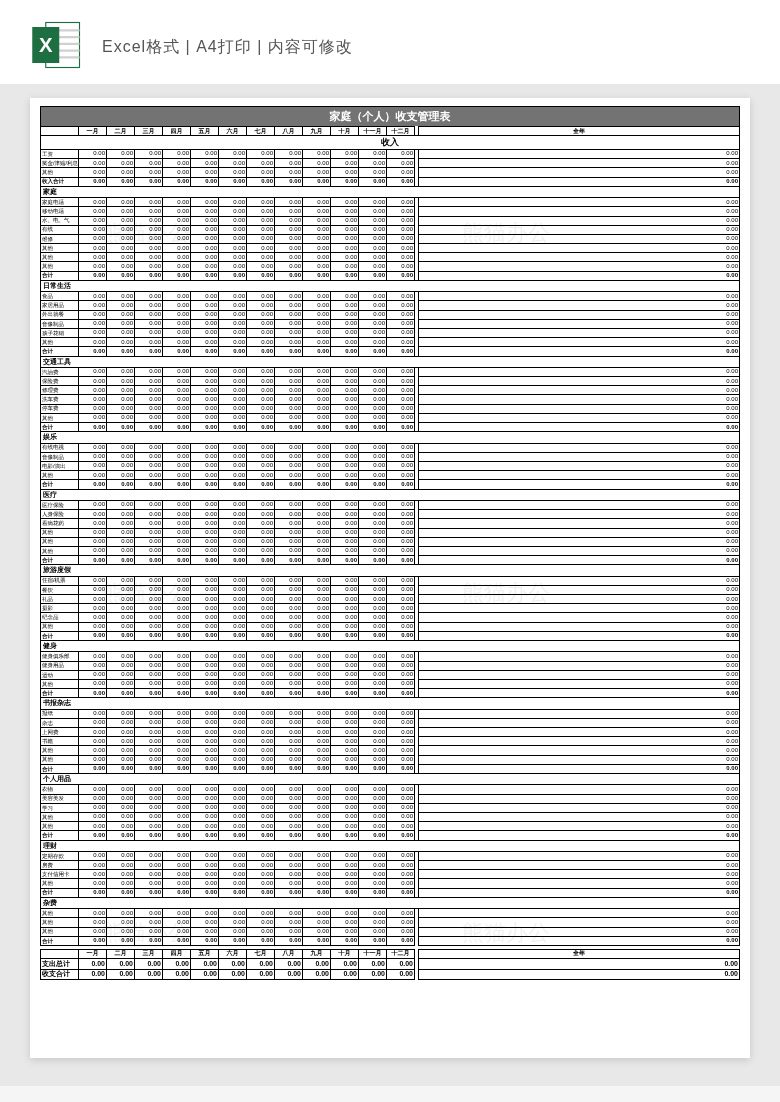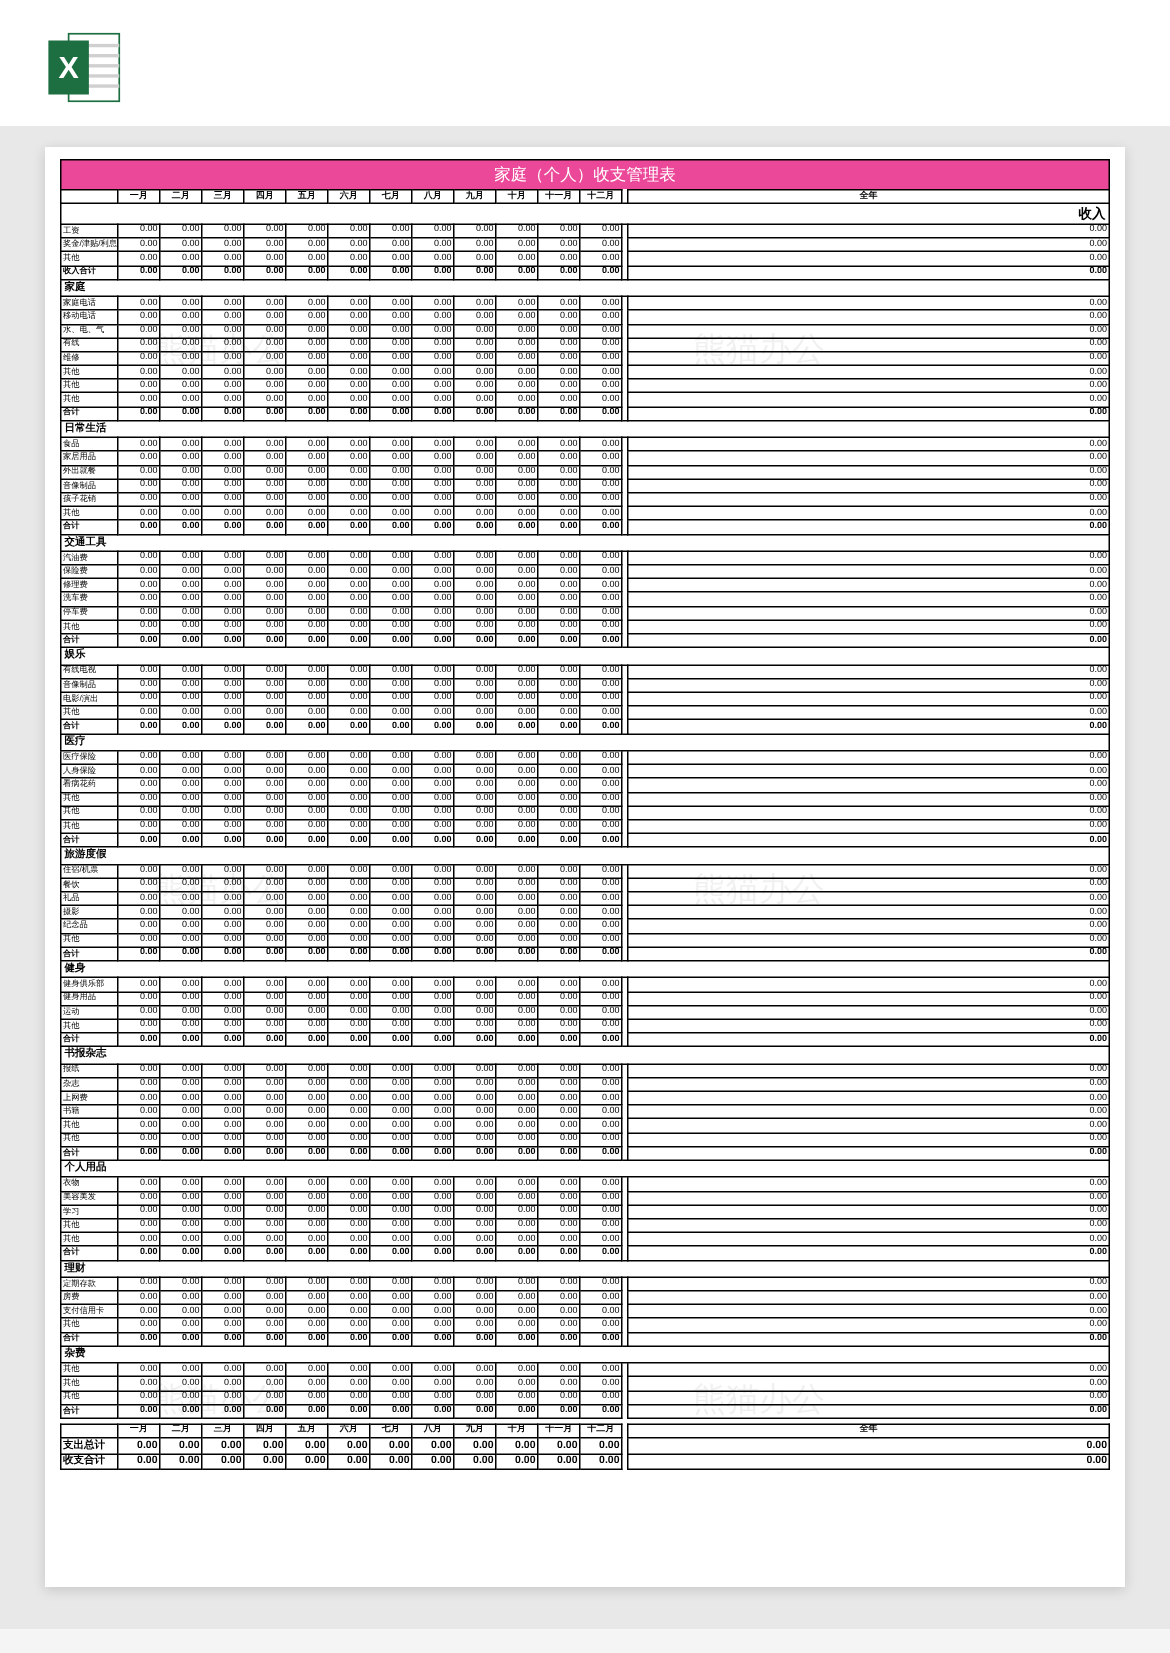--- a/index.html
+++ b/index.html
@@ -60,24 +60,24 @@
   }
   .watermark {
     position: absolute;
     color: rgba(0,0,0,0.06);
     font-size: 22px;
     pointer-events: none;
     user-select: none;
     margin-left: 12px;
   }
   .title-bar {
-    background: #ec4899;
+    background: #737373;
     color: #fff;
     text-align: center;
-    font-weight: 400;
+    font-weight: 700;
     font-size: 11px;
     padding: 2px 0;
     border: 1px solid #000;
     border-bottom: none;
   }
   table {
     width: 100%;
     border-collapse: collapse;
     table-layout: fixed;
   }
@@ -93,21 +93,21 @@
   th { font-weight: 700; text-align: center; }
   col.label { width: 38px; }
   col.month { width: 28px; }
   col.spacer { width: 4px; }
   col.year { width: auto; }
   td.num { text-align: right; }
   td.label { text-align: left; font-size: 5.5px; }
   .section-head td {
     font-weight: 700;
     font-size: 9px;
-    text-align: right;
+    text-align: center;
     border-left: 1px solid #000;
     border-right: 1px solid #000;
     border-top: 1px solid #000;
     border-bottom: 1px solid #000;
     padding: 1px 2px;
     margin-left: 28px;
   }
   .group-head td {
     font-weight: 700;
     font-size: 7px;
@@ -127,20 +127,21 @@
     <rect x="14" y="4" width="30" height="40" fill="#fff" stroke="#1d6f42" stroke-width="1"></rect>
     <rect x="14" y="10" width="30" height="2" fill="#d0d0d0"></rect>
     <rect x="14" y="16" width="30" height="2" fill="#d0d0d0"></rect>
     <rect x="14" y="22" width="30" height="2" fill="#d0d0d0"></rect>
     <rect x="14" y="28" width="30" height="2" fill="#d0d0d0"></rect>
     <rect x="14" y="34" width="30" height="2" fill="#d0d0d0"></rect>
     <rect x="2" y="8" width="24" height="32" fill="#1d6f42"></rect>
     <text x="14" y="30" font-size="18" font-weight="bold" fill="#fff" text-anchor="middle" font-family="Arial">X</text>
   </svg>
   <div class="header-text">
+    <div class="header-sub">Excel格式 | A4打印 | 内容可修改</div>
   </div>
 </div>
 
 <div class="preview-wrap">
   <div class="sheet">
     <div class="watermark" style="top:120px;left:60px">熊猫办公</div>
     <div class="watermark" style="top:120px;left:420px">熊猫办公</div>
     <div class="watermark" style="top:480px;left:60px">熊猫办公</div>
     <div class="watermark" style="top:480px;left:420px">熊猫办公</div>
     <div class="watermark" style="top:820px;left:60px">熊猫办公</div>

